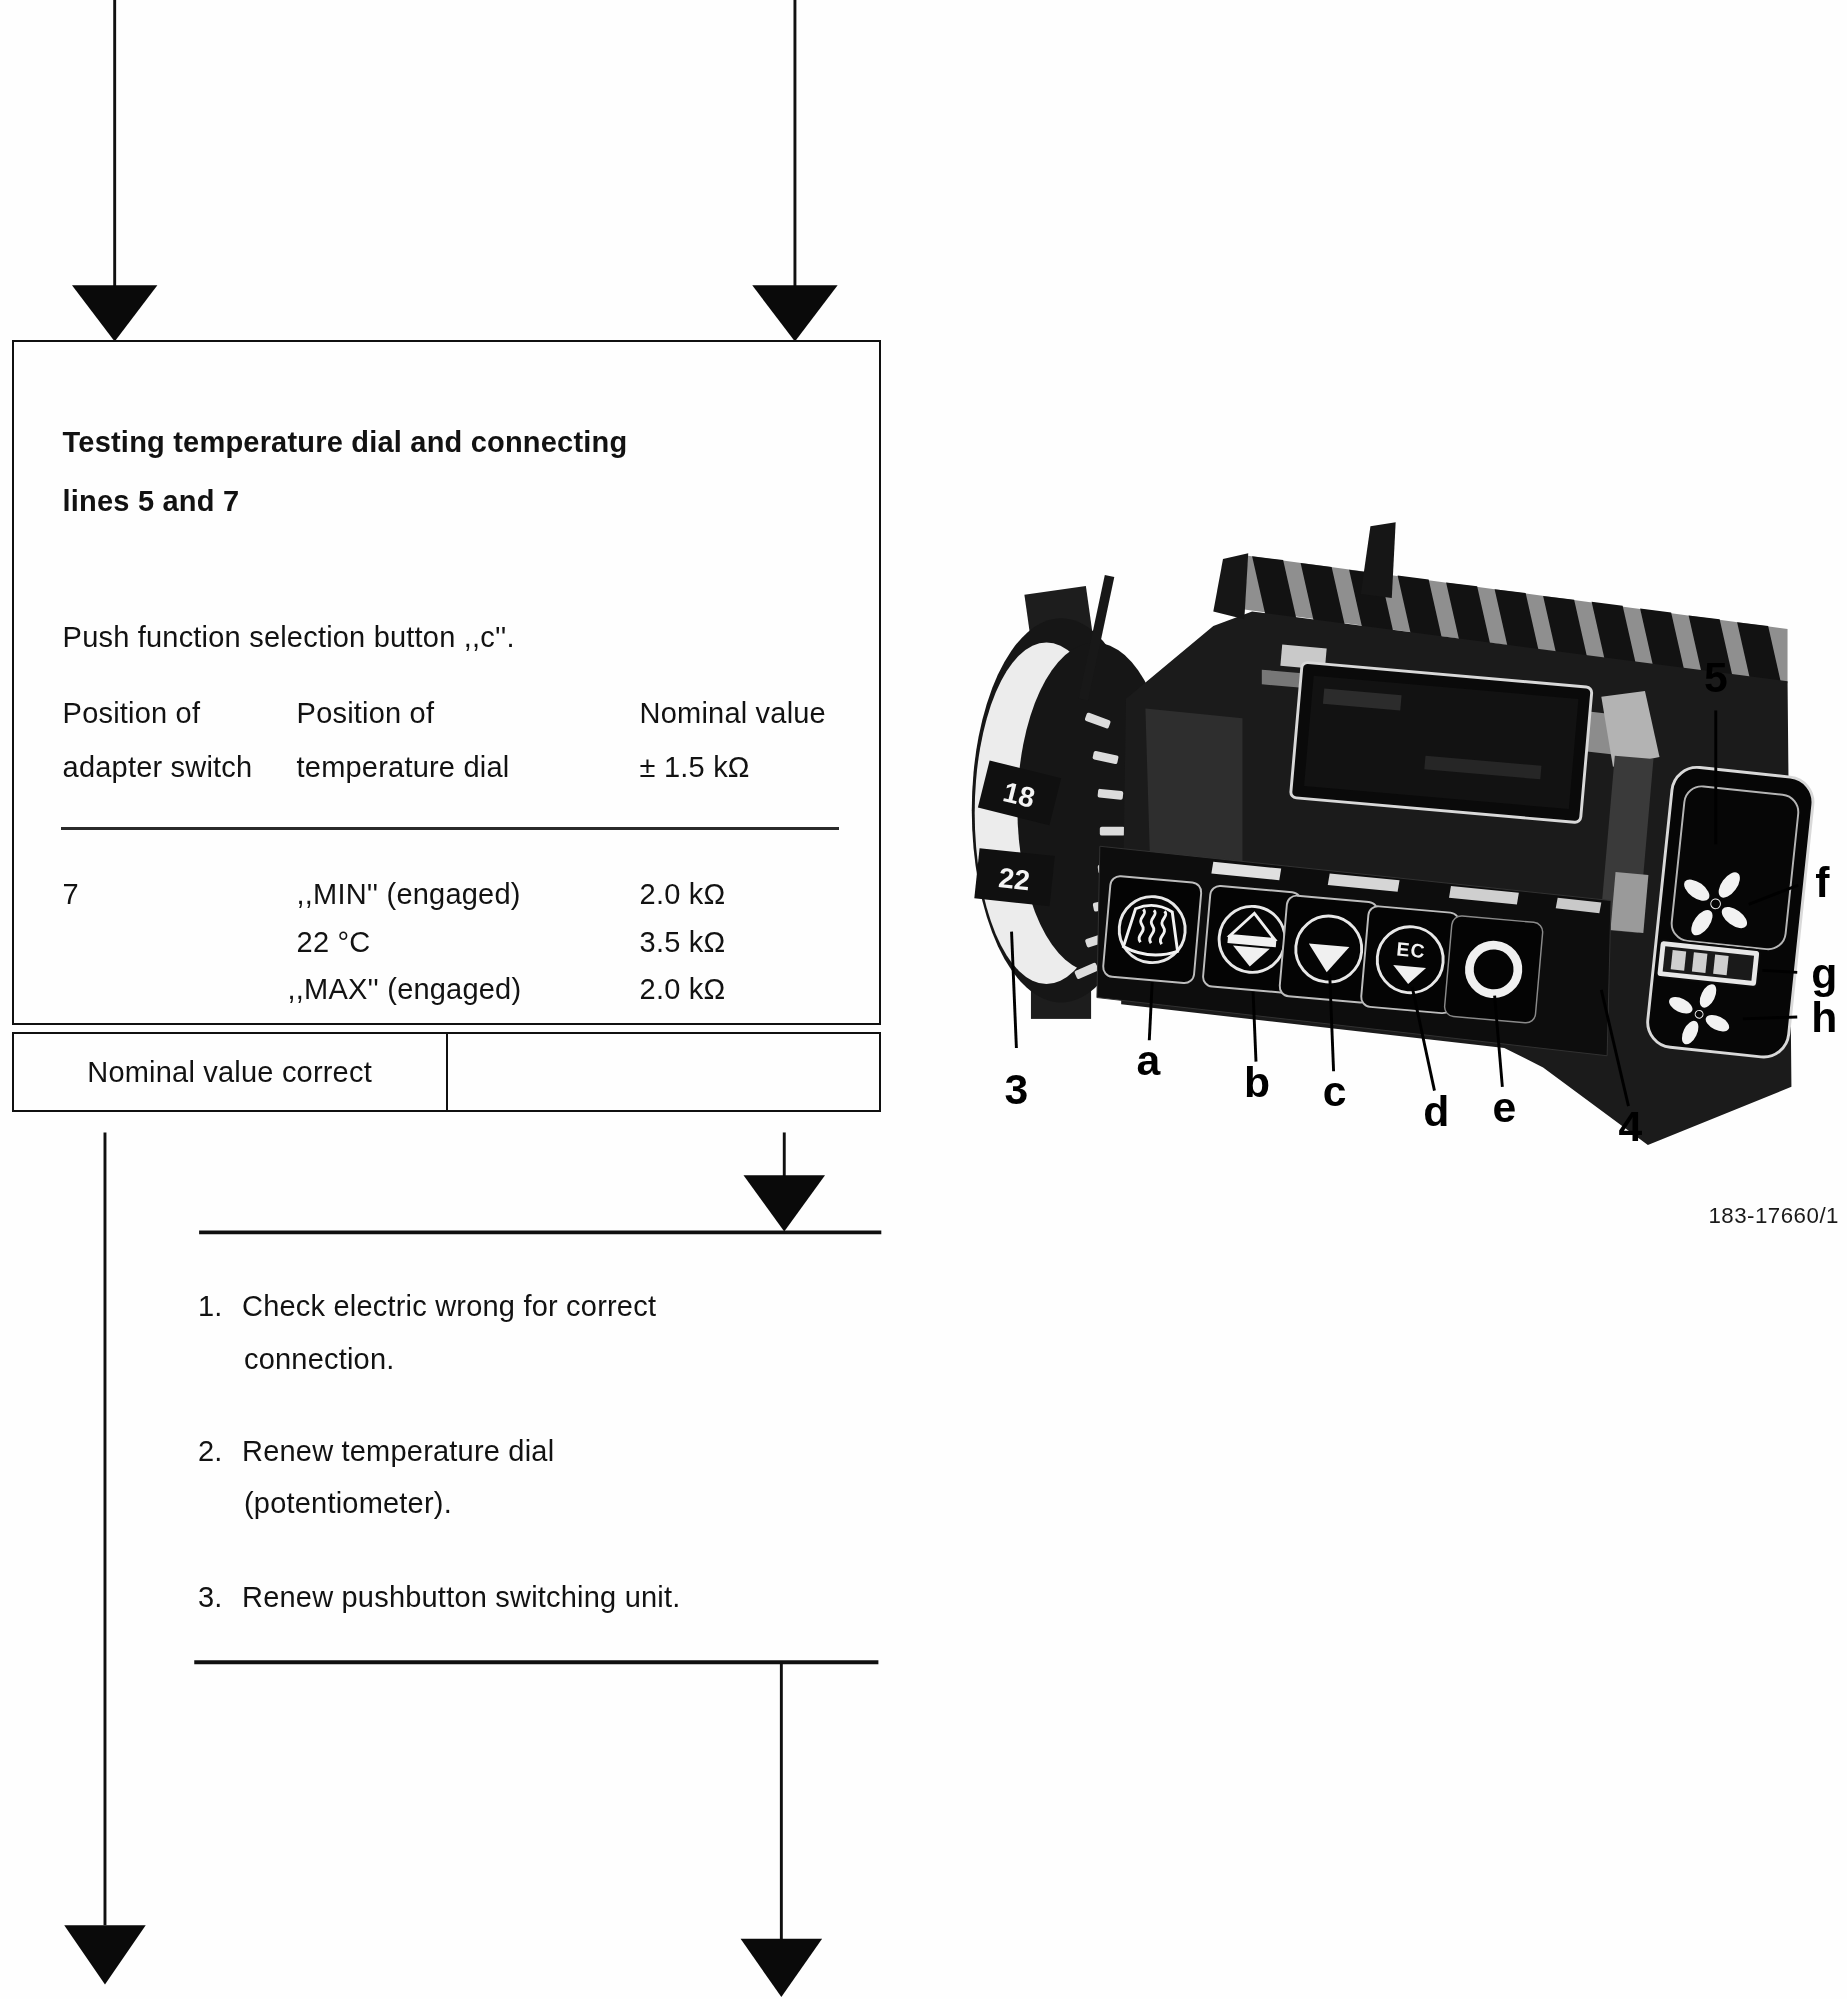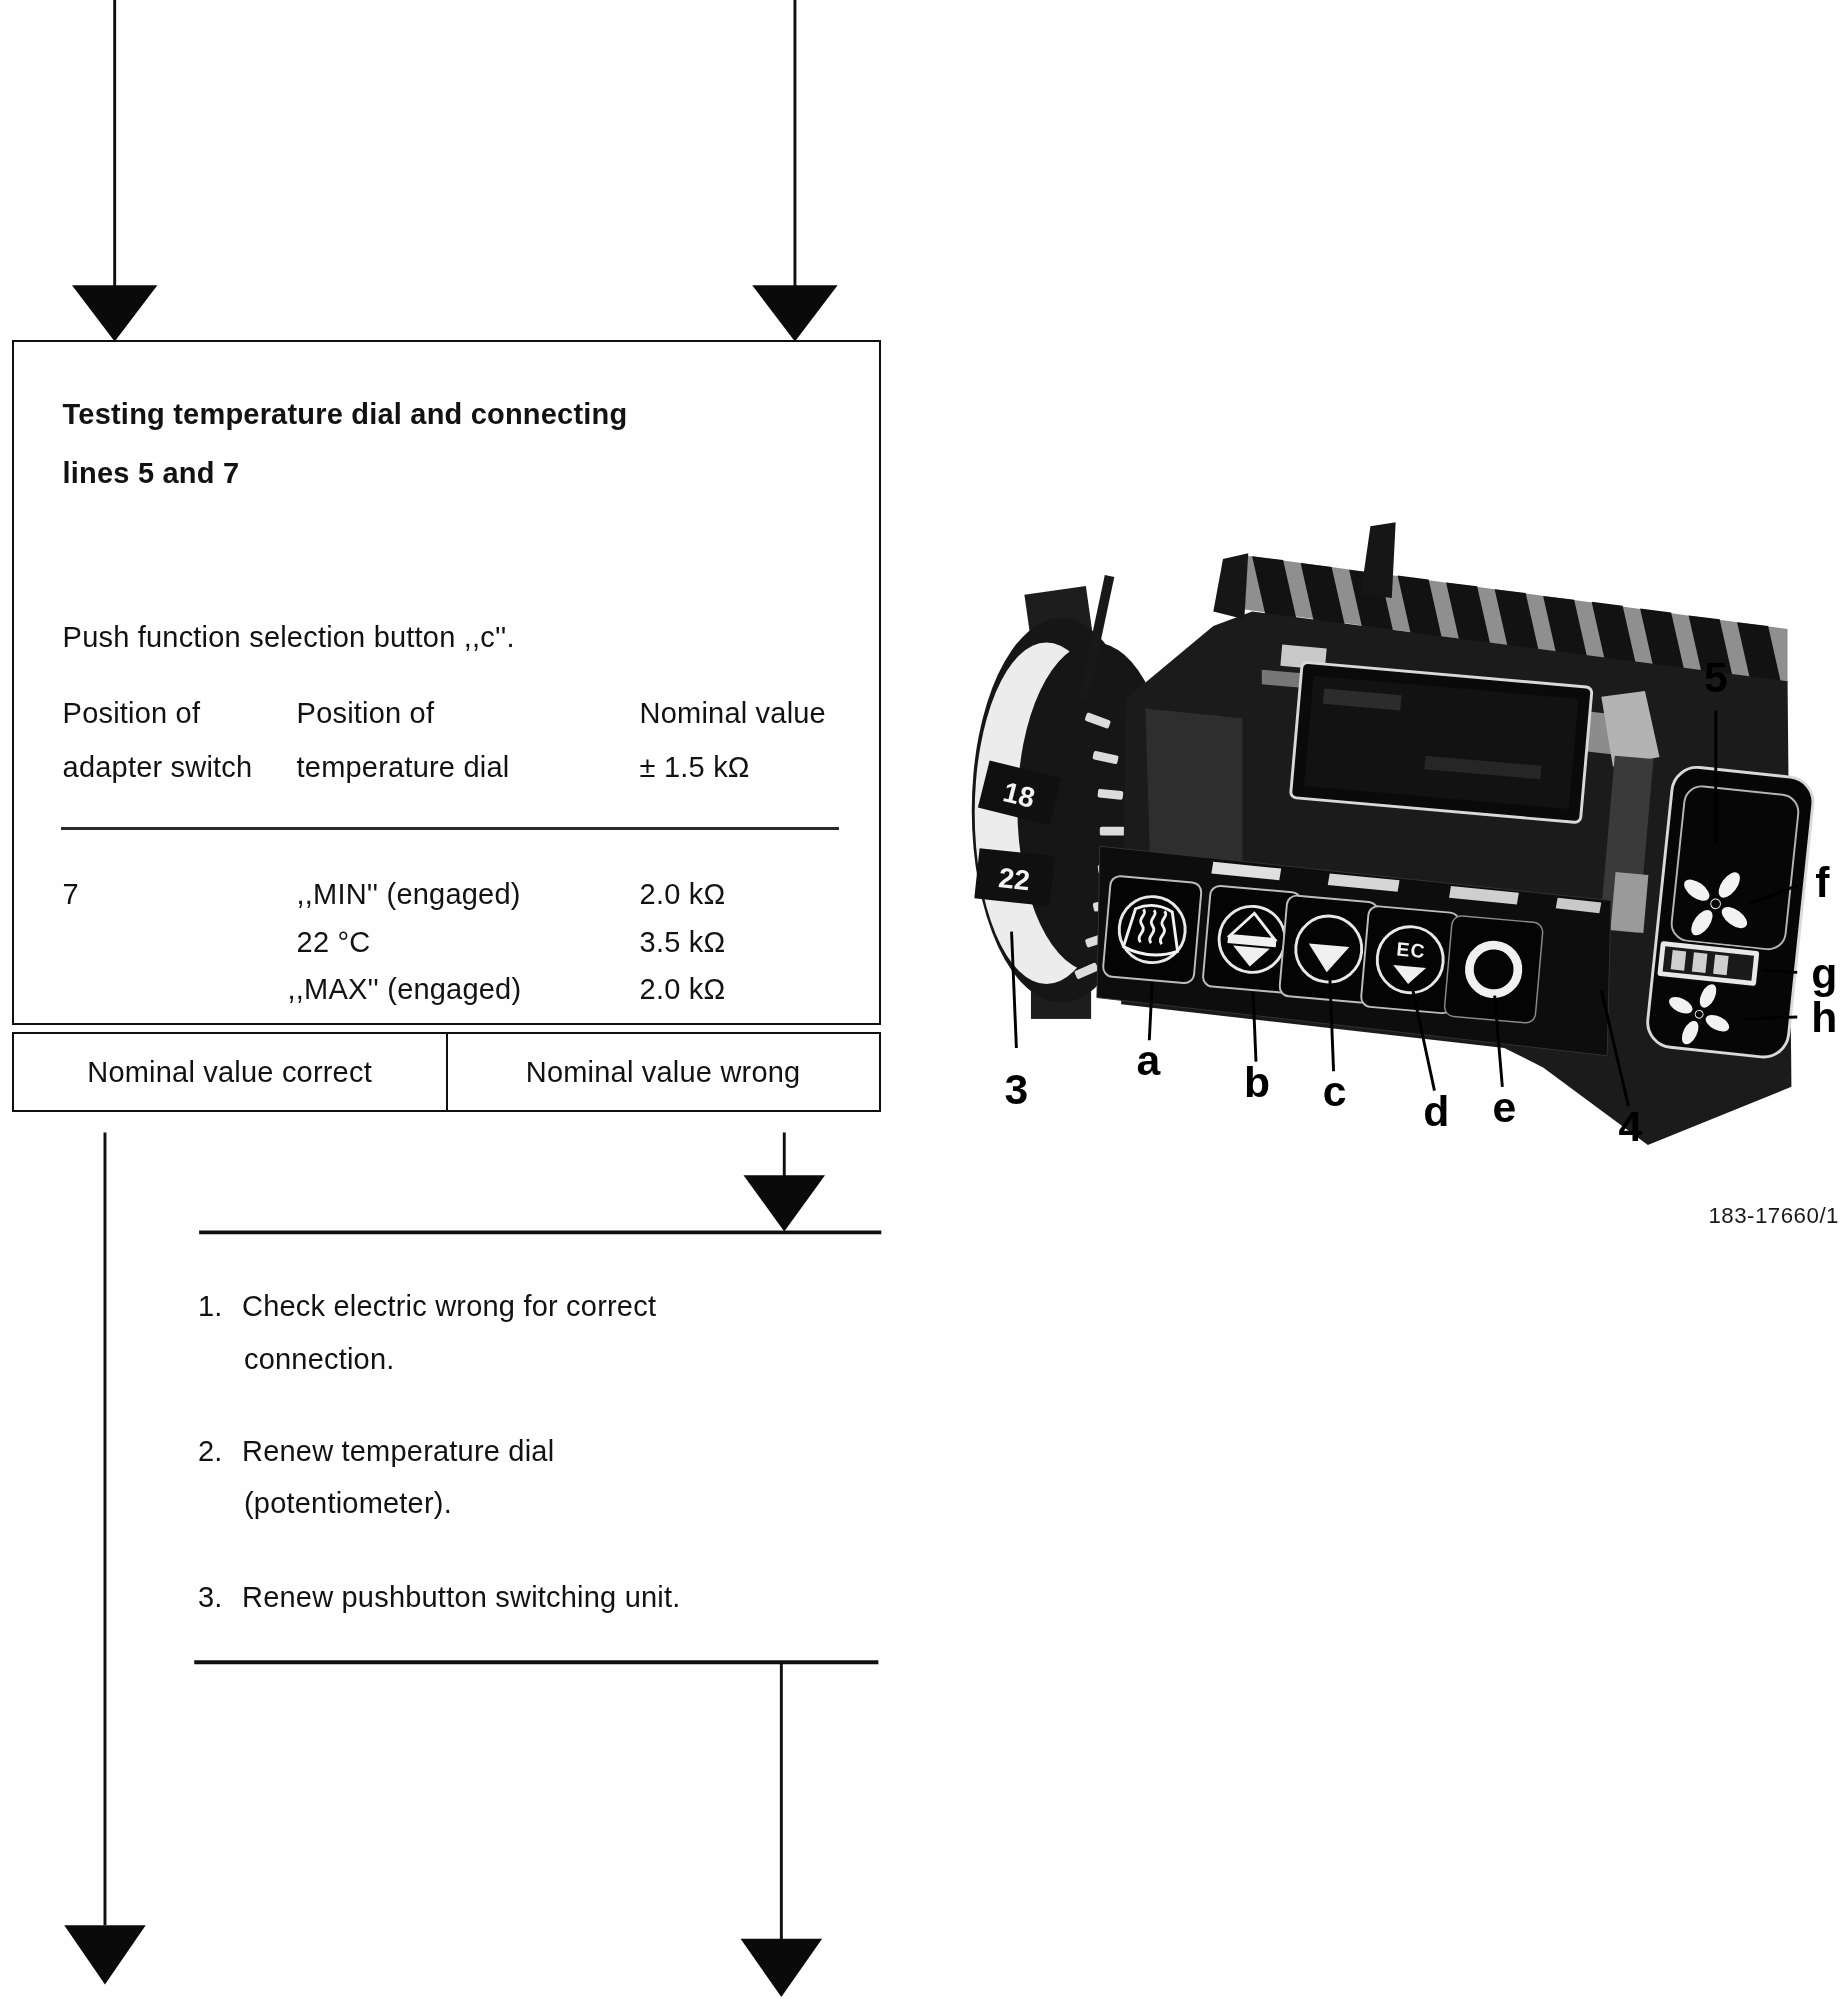--- a/index.html
+++ b/index.html
@@ -3,21 +3,21 @@
 <meta charset="utf-8">
 <style>
   html,body{margin:0;padding:0;background:#fff;}
   .page{position:relative;width:1848px;height:2000px;background:#fefefe;overflow:hidden;
         font-family:"Liberation Sans", sans-serif;color:#121212;}
   svg{position:absolute;left:0;top:0;}
   .lines{width:1848px;height:2000px;pointer-events:none;}
   .flowbox{position:absolute;left:11.6px;top:340px;width:869px;height:685px;
            border:2.9px solid #101010;box-sizing:border-box;background:#fefefe;}
   .t{position:absolute;font-size:29px;line-height:33px;white-space:nowrap;letter-spacing:0.2px;}
-  .b{font-weight:bold;}
+  .b{font-weight:bold;margin-top:28px;}
   .rule{position:absolute;left:47px;top:485px;width:778px;height:2.9px;background:#2a2a2a;}
   .outrow{position:absolute;left:11.6px;top:1032px;width:869px;height:80px;
           border:2.9px solid #101010;box-sizing:border-box;display:flex;background:#fefefe;}
   .outcell{display:flex;align-items:center;justify-content:center;font-size:29px;letter-spacing:0.2px;}
   .outcell.c1{width:434px;border-right:2.9px solid #101010;box-sizing:border-box;}
   .outcell.c2{flex:1;}
   .step{position:absolute;font-size:29px;line-height:33px;white-space:nowrap;letter-spacing:0.2px;}
   .figsvg{left:922px;top:466px;width:926px;height:776px;}
   .callout{font-size:44px;font-weight:bold;fill:#000;}
   .cap{font-size:23px;fill:#1a1a1a;letter-spacing:.5px;}
@@ -66,21 +66,20 @@
     <div class="t" style="left:283px;top:536px">,,MIN'' (engaged)</div>
     <div class="t" style="left:283px;top:584px">22 °C</div>
     <div class="t" style="left:274px;top:631px">,,MAX'' (engaged)</div>
     <div class="t" style="left:626px;top:536px">2.0 kΩ</div>
     <div class="t" style="left:626px;top:584px">3.5 kΩ</div>
     <div class="t" style="left:626px;top:631px">2.0 kΩ</div>
   </div>
 
   <div class="outrow">
     <div class="outcell c1">Nominal value correct</div>
-    <div class="outcell c2">Nominal value wrong</div>
   </div>
 
   <div class="step" style="left:198px;top:1290px">1.</div>
   <div class="step" style="left:242px;top:1290px">Check electric wrong for correct</div>
   <div class="step" style="left:244px;top:1343px">connection.</div>
   <div class="step" style="left:198px;top:1435px">2.</div>
   <div class="step" style="left:242px;top:1435px">Renew temperature dial</div>
   <div class="step" style="left:244px;top:1487px">(potentiometer).</div>
   <div class="step" style="left:198px;top:1581px">3.</div>
   <div class="step" style="left:242px;top:1581px">Renew pushbutton switching unit.</div>

